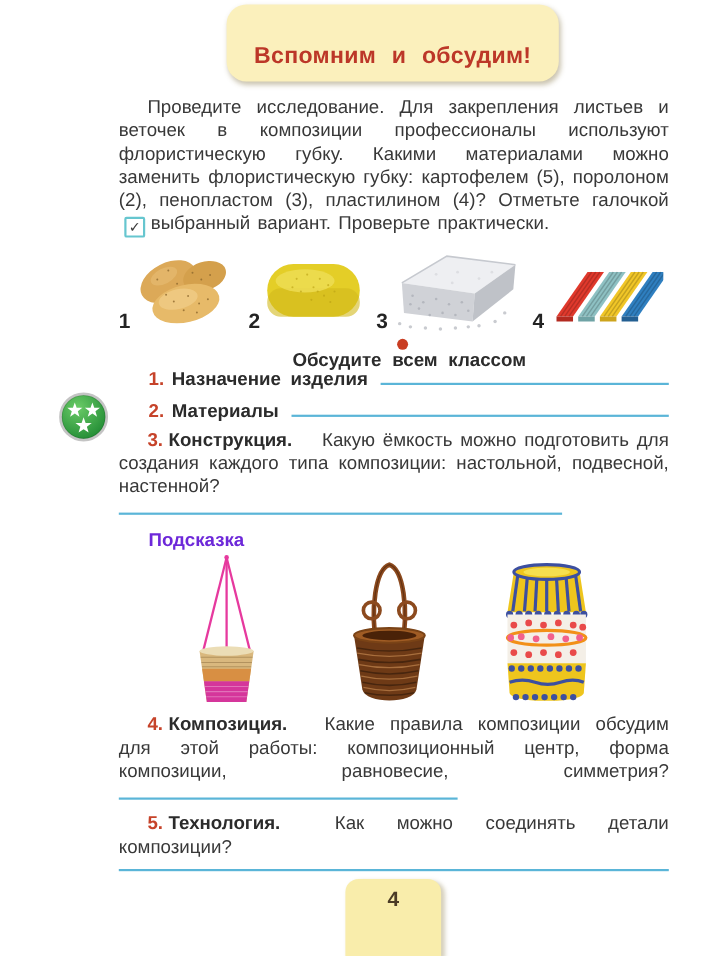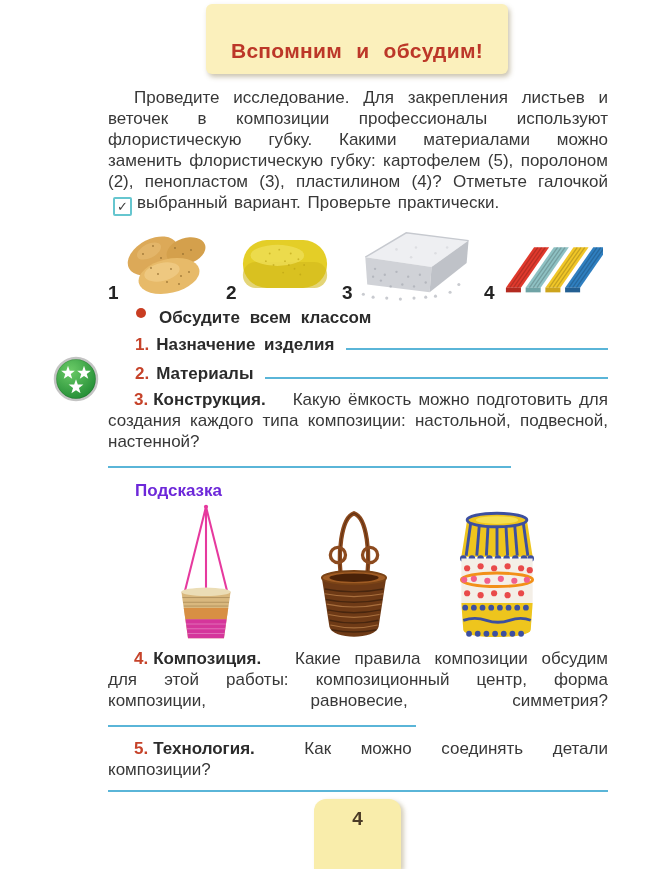--- a/index.html
+++ b/index.html
@@ -3,21 +3,21 @@
 <meta charset="utf-8">
 <style>
   html,body{margin:0;padding:0;background:#fff;}
   .page{
     position:relative;width:650px;height:869px;background:#ffffff;overflow:hidden;
     font-family:"Liberation Sans","DejaVu Sans",sans-serif;color:#383838;
   }
   
   .header-tab{
     position:absolute;left:206px;top:4px;width:302px;height:70px;
-    background:#FBF0BC;border-radius:6px;
+    background:#FBF0BC;border-radius:18px;
     box-shadow:2px 3px 5px rgba(140,125,80,.45);
     display:flex;align-items:flex-end;justify-content:center;padding-bottom:11px;box-sizing:border-box;
   }
   .header-tab .t{color:#BC3728;font-weight:bold;font-size:21px;word-spacing:8px;letter-spacing:.3px;}
   
   .badge{position:absolute;left:53px;top:356px;width:46px;height:46px;}
   
   .content{position:absolute;left:108px;top:87px;width:500px;}
   p.body{margin:0;font-size:17px;line-height:21px;text-align:justify;text-indent:26px;word-spacing:2px;color:#383838;}
   .cb{
@@ -27,21 +27,21 @@
   }
   .cb .mk{font-size:13px;font-weight:bold;color:#3C3C3C;line-height:1;text-indent:0;}
   
   .mats{display:flex;align-items:flex-end;margin-top:4px;height:82px;}
   .mat{display:flex;align-items:flex-end;box-sizing:border-box;}
   .mat.m1{width:118px;} .mat.m2{width:116px;} .mat.m3{width:142px;} .mat.m4{width:124px;}
   .mnum{font-weight:bold;font-size:19px;color:#232323;margin-right:4px;line-height:1;}
   .mat svg{display:block;}
   .m1 svg{margin-bottom:2px;} .m2 svg{margin-bottom:10px;} .m4 svg{margin-bottom:4px;}
   
-  .dhead{display:flex;margin:6px 0 0 28px;height:21px;}
+  .dhead{display:flex;align-items:center;margin:6px 0 0 28px;height:21px;flex-direction:column;}
   .bullet{width:10px;height:10px;border-radius:50%;background:#C93D22;margin-right:13px;flex:0 0 auto;}
   .dhead .t{font-weight:bold;font-size:17px;color:#2B2B2B;word-spacing:5px;}
   .drow{display:flex;align-items:baseline;margin:6px 0 0 27px;height:21px;}
   .drow.r2{margin-top:8px;}
   .dnum{color:#C6432A;font-weight:bold;font-size:17px;margin-right:7px;}
   .dtitle{font-weight:bold;font-size:17px;color:#2B2B2B;word-spacing:4px;}
   .fill-line{flex:1;display:inline-block;height:4px;border-bottom:2px solid #5AB5D8;margin-left:12px;}
   p.dpara{margin-top:4px;}
   p.dpara .dnum{margin-right:5px;}
   p.dpara .dtitle{margin-right:20px;word-spacing:2px;}

